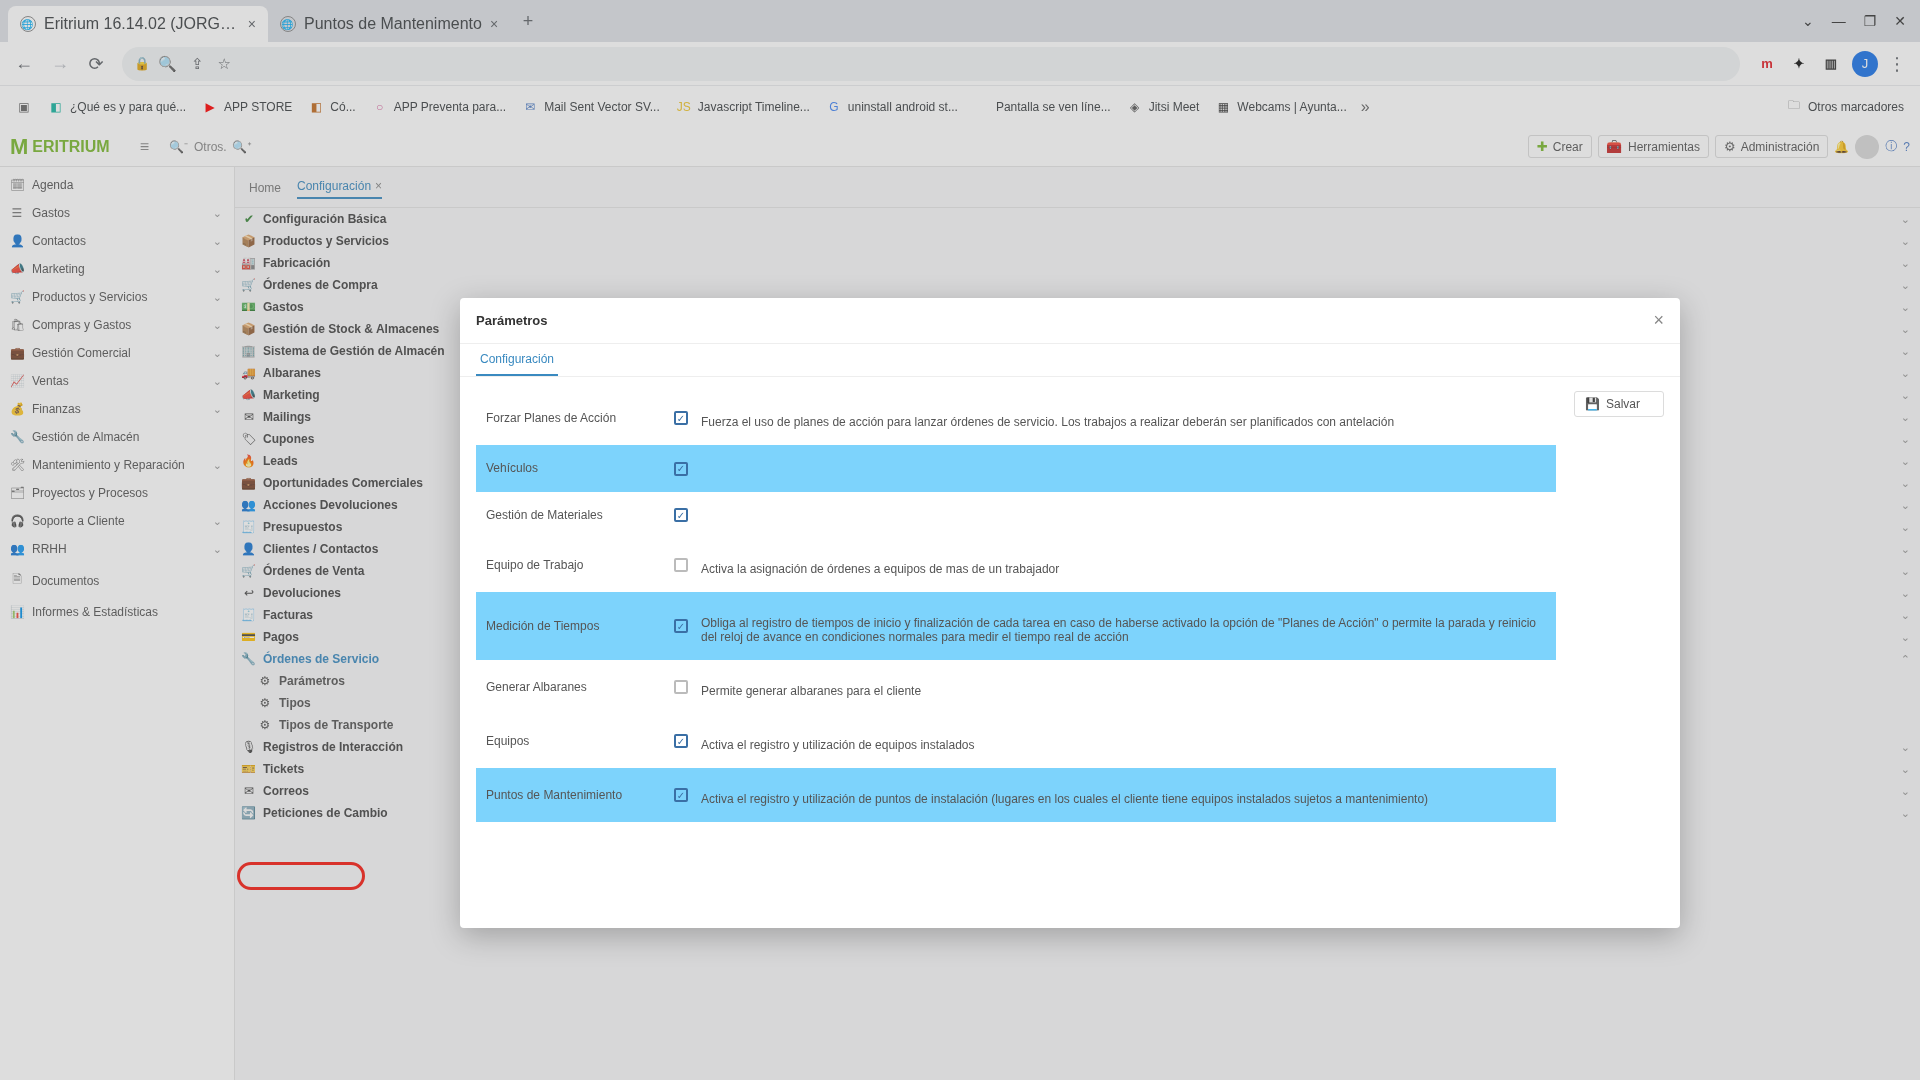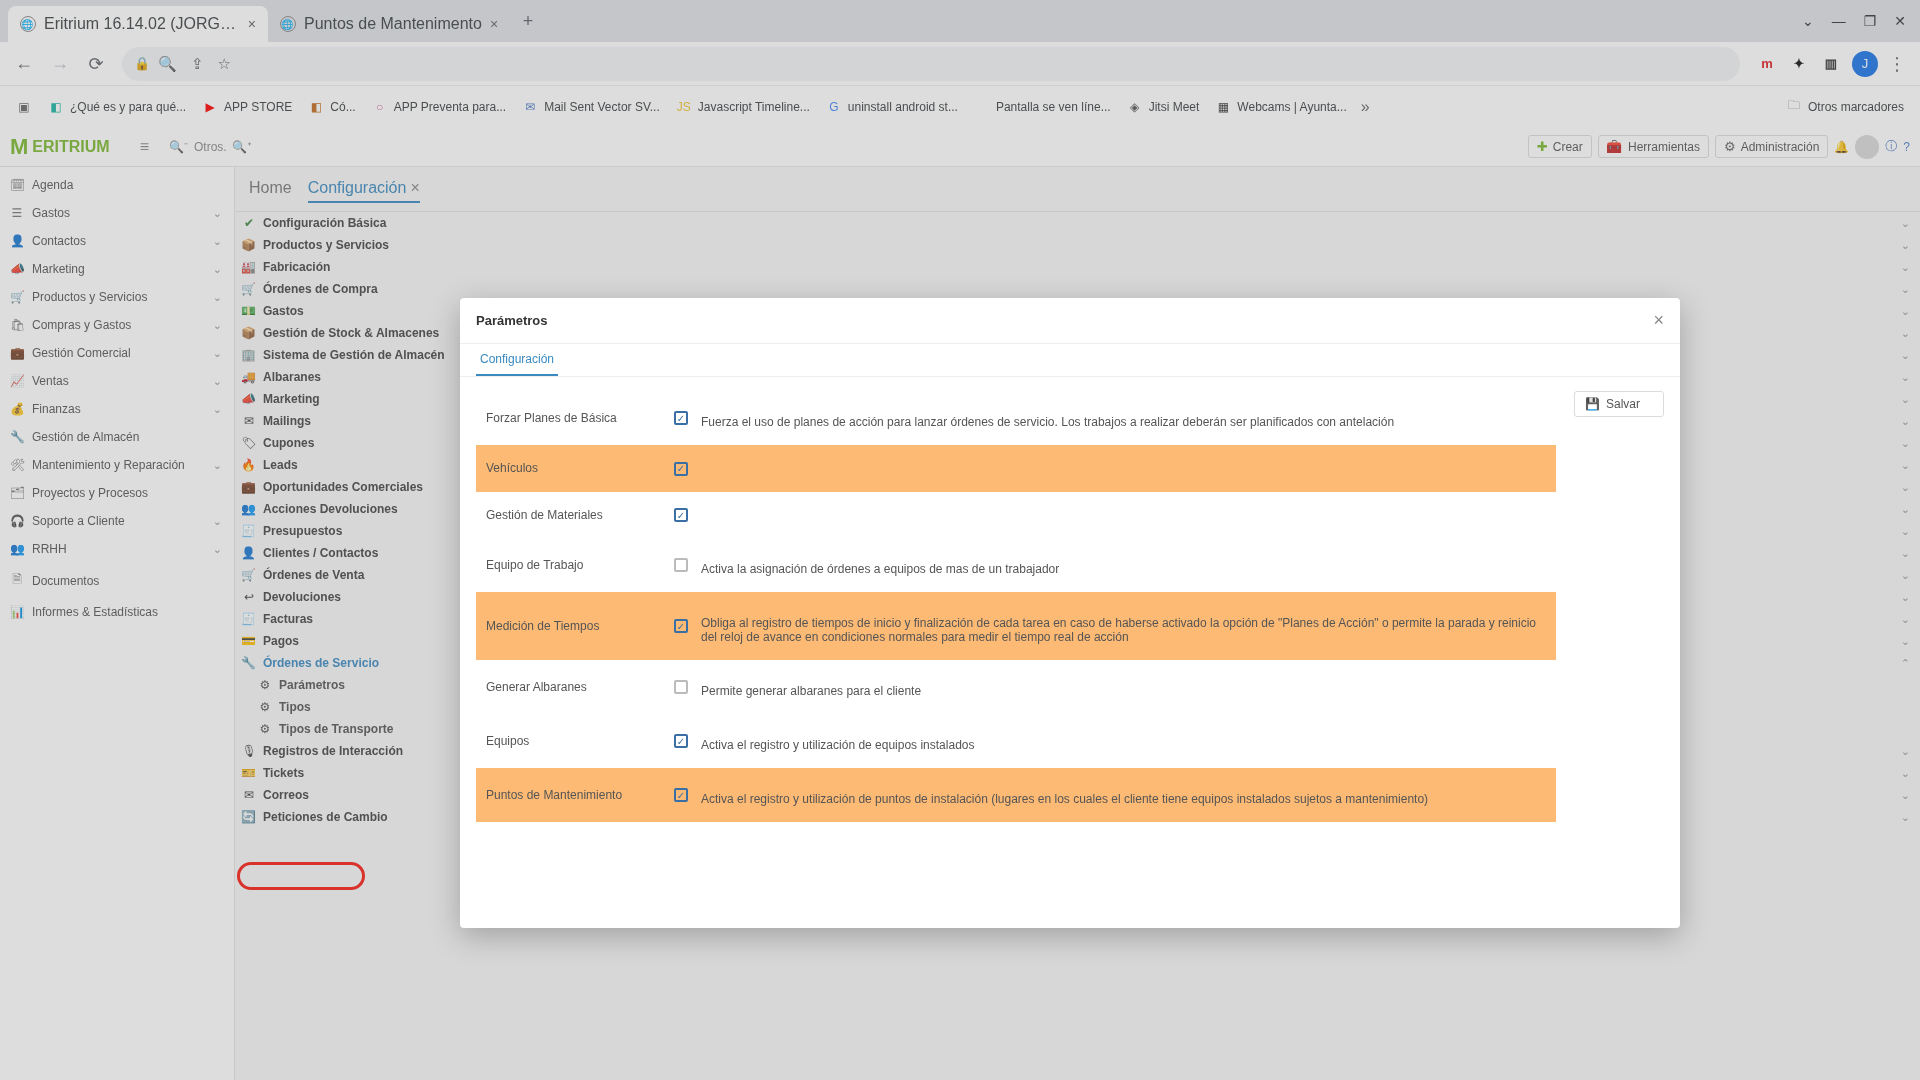--- a/index.html
+++ b/index.html
@@ -52,21 +52,21 @@
 .circ{width:24px;height:24px;border-radius:50%;background:#d8d8d8;}
 
 .main{display:flex; height: calc(100% - 40px);}
 .side{width:235px; background:#fff; border-right:1px solid #e5e5e5; padding-top:4px;}
 .sitem{display:flex;align-items:center;justify-content:space-between;padding:7px 12px 7px 10px;font-size:12px;color:#555;cursor:pointer;}
 .sleft{display:flex;align-items:center;gap:8px;}
 .sico{width:14px;text-align:center;color:#777;font-size:12px;}
 .chev{color:#999;font-size:11px;}
 
 .content{flex:1; display:flex; flex-direction:column;}
-.crumbs{display:flex;align-items:flex-start;gap:16px;padding:8px 14px;border-bottom:1px solid #e5e5e5;font-size:16px;}
+.crumbs{display:flex;align-items:flex-end;gap:16px;padding:8px 14px;border-bottom:1px solid #e5e5e5;font-size:12px;}
 .crumb{color:#777;padding:4px 0;}
 .crumb.active{color:#3a8ac0;border-bottom:2px solid #3a8ac0;}
 .crumb .x2{margin-left:4px;color:#888;cursor:pointer;}
 .tree{flex:1; overflow:auto;}
 .trow{display:flex;align-items:center;justify-content:space-between;padding:4px 10px 4px 6px;font-size:12px;color:#444;cursor:pointer;}
 .trow .l{display:flex;align-items:center;gap:6px;}
 .trow .i{width:16px;text-align:center;}
 .trow b{font-weight:600;}
 .trow.child{padding-left:22px;font-weight:normal;color:#555;}
 .trow .chv{color:#999;font-size:11px;}
@@ -81,21 +81,21 @@
 .mhdr{display:flex;align-items:center;justify-content:space-between;padding:12px 16px;border-bottom:1px solid #eee;}
 .mhdr .t{font-size:13px;font-weight:600;color:#333;}
 .mhdr .x3{font-size:18px;color:#888;cursor:pointer;}
 .mtabs{padding:0 16px;border-bottom:1px solid #eee;}
 .mtab{display:inline-block;padding:8px 4px;font-size:12px;color:#3a8ac0;border-bottom:2px solid #3a8ac0;}
 .mbody{flex:1;display:flex;padding:14px 16px;gap:14px;overflow:hidden;}
 .mlist{flex:1;overflow-y:scroll; padding-right: 4px;}
 .mlist::-webkit-scrollbar{width:8px;}
 .mlist::-webkit-scrollbar-thumb{background:#c5c5c5;border-radius:4px;}
 .row{display:flex;align-items:center;padding:16px 10px;font-size:12px;}
-.row.alt{background:#fdba74;}
+.row.alt{background:#7dd3fc;}
 .rlabel{width:175px;color:#555;}
 .rcheck{width:40px;text-align:center;}
 .cbx{width:14px;height:14px;border:2px solid #3a6fa5;border-radius:2px;display:inline-flex;align-items:center;justify-content:center;font-size:10px;color:#3a6fa5;cursor:pointer;}
 .cbx.unchecked{border-color:#bbb;color:transparent;}
 .rdesc{flex:1;color:#555;margin-top:8px;}
 .msav{width:90px;}
 .savbtn{display:flex;align-items:center;gap:6px;padding:5px 10px;border:1px solid #dcdcdc;border-radius:3px;font-size:12px;color:#555;cursor:pointer;}
 .savico{color:#8a5fa8;}
 
 .more{color:#666;font-size:16px;margin:0 4px;}
@@ -544,21 +544,21 @@
 
 <div class="modal">
   <div class="mhdr">
     <span class="t">Parámetros</span>
     <span class="x3">×</span>
   </div>
   <div class="mtabs"><span class="mtab">Configuración</span></div>
   <div class="mbody">
     <div class="mlist" id="mlist">
         <div class="row">
-          <div class="rlabel">Forzar Planes de Básica</div>
+          <div class="rlabel">Forzar Planes de Acción</div>
           <div class="rcheck"><span class="cbx">✓</span></div>
           <div class="rdesc">Fuerza el uso de planes de acción para lanzar órdenes de servicio. Los trabajos a realizar deberán ser planificados con antelación</div>
         </div>
         <div class="row alt">
           <div class="rlabel">Vehículos</div>
           <div class="rcheck"><span class="cbx">✓</span></div>
         </div>
         <div class="row">
           <div class="rlabel">Gestión de Materiales</div>
           <div class="rcheck"><span class="cbx">✓</span></div>

